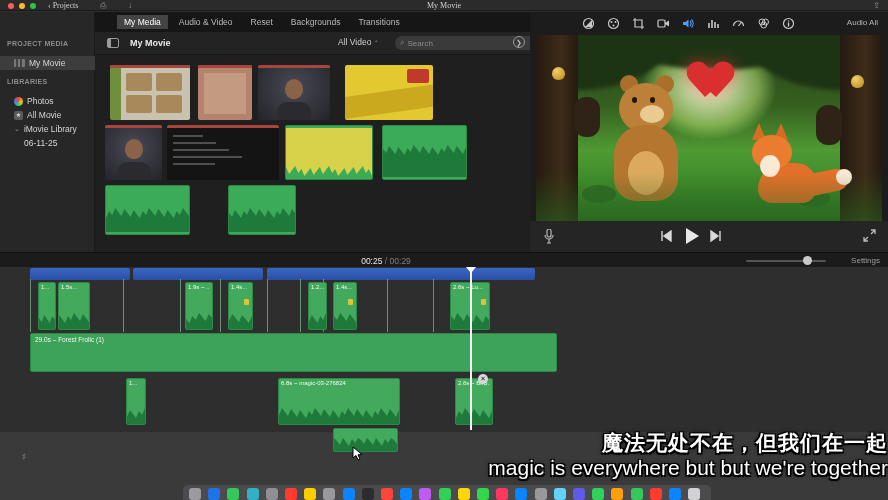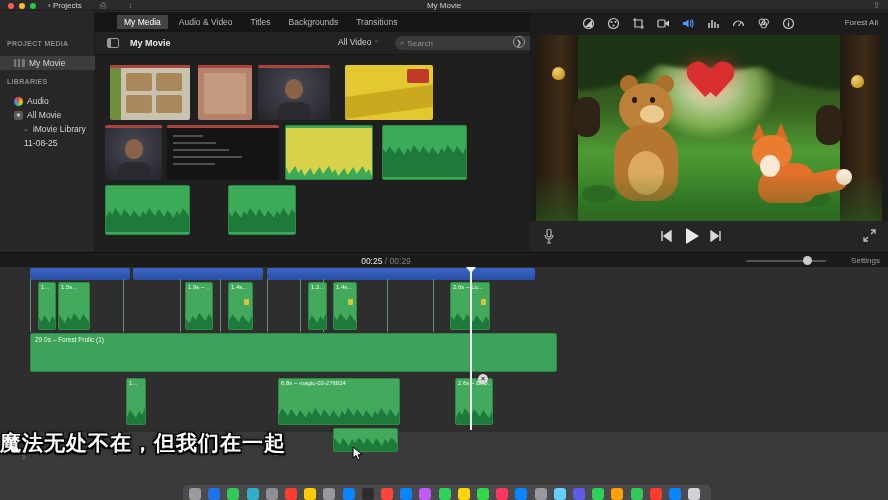--- a/index.html
+++ b/index.html
@@ -2,21 +2,21 @@
 <html><head>
 <meta charset="utf-8">
 <style>
   * { margin:0; padding:0; box-sizing:border-box; }
   html,body { width:888px; height:500px; overflow:hidden; background:#000; }
   body { font-family:"Liberation Sans", sans-serif; }
   .app { position:relative; width:888px; height:500px; background:#2e2e2e; overflow:hidden; }
   .abs { position:absolute; }
 
   
-  .titlebar { position:absolute; top:0; left:0; width:888px; height:11px; background:#2b2b2b; border-bottom:1px solid #1a1a1a; z-index:40; }
+  .titlebar { position:absolute; top:0; left:0; width:888px; height:11px; background:#2b2b2b; border-bottom:1px solid #1a1a1a; z-index:40;font-family:Liberation Serif, serif; }
   .tl { position:absolute; top:3px; width:6px; height:6px; border-radius:50%; }
   .titlebar-text { position:absolute; top:1px; font-size:8px; color:#cfcfcf; }
   .titlebar-icon { position:absolute; top:1px; font-size:8px; color:#9a9a9a; }
 
   
   .sidebar { position:absolute; top:12px; left:0; width:95px; height:240px; background:#272727; border-right:1px solid #1a1a1a; z-index:10; }
   .side-header { position:absolute; left:7px; font-size:7px; font-weight:bold; color:#8b8b8b; letter-spacing:.3px; }
   .side-item { position:absolute; left:0; width:95px; height:14px; font-size:8.5px; color:#d6d6d6; display:flex; align-items:center; gap:4px; padding-left:14px; }
   .side-item.sel { background:#3d3d3d; }
   .mini-ic { display:inline-block; flex:none; }
@@ -57,21 +57,21 @@
   .clip svg { position:absolute; bottom:0; left:0; }
   .badge-yellow { position:absolute; right:3px; top:16px; width:5px; height:6px; background:#ddc33a; border-radius:1px; z-index:3; }
   .badge-x { position:absolute; right:4px; top:-5px; width:10px; height:10px; border-radius:50%; background:#d8d8d8; color:#333; font-size:7px; line-height:10px; text-align:center; font-weight:bold; z-index:4; }
   .musicbar { position:absolute; top:66px; left:30px; width:527px; height:39px; background:#3da25a; border:1px solid #2c8a44; border-radius:2px; }
   .musicbar .lbl { position:absolute; top:2px; left:4px; font-size:6.5px; color:#eefbee; }
   .playhead { position:absolute; top:0; width:1.5px; height:163px; background:#f2f2f2; z-index:15; }
   .playhead:before { content:""; position:absolute; top:0; left:-4px; border-left:5px solid transparent; border-right:5px solid transparent; border-top:6px solid #fff; }
   .skim-ic { position:absolute; left:22px; top:185px; font-size:8px; color:#777; }
 
   
-  .subs { position:absolute; left:0; width:888px; text-align:left; color:#fff; z-index:30; font-weight:bold;
+  .subs { position:absolute; left:0; width:888px; text-align:right; color:#fff; z-index:30; font-weight:bold;
           text-shadow:-1.5px -1.5px 0 #000, 1.5px -1.5px 0 #000, -1.5px 1.5px 0 #000, 1.5px 1.5px 0 #000, 0 0 5px #000; }
   .subs.zh { top:429px; font-size:21px; letter-spacing:1px; }
   .subs.en { top:456px; font-size:21px; font-weight:normal; }
 
   
   .dock { position:absolute; top:485px; left:183px; width:528px; height:15px; background:rgba(90,90,95,.55); border-radius:5px 5px 0 0; z-index:35; }
   .dock-ic { position:absolute; top:3px; width:12px; height:12px; border-radius:3px; }
 
   
   .scene { position:absolute; inset:0;
@@ -122,40 +122,40 @@
 
   <div class="sidebar">
     <div class="side-header" style="top:28px;">PROJECT MEDIA</div>
     <div class="side-item sel" style="top:44px;">
       <span class="mini-ic" style="width:11px;height:8px;background:linear-gradient(90deg,#777 0 2px,#444 2px 4px,#777 4px 6px,#444 6px 8px,#777 8px);border-radius:1px;"></span>
       <span>My Movie</span>
     </div>
     <div class="side-header" style="top:66px;">LIBRARIES</div>
     <div class="side-item" style="top:82px;">
       <span class="mini-ic" style="width:9px;height:9px;border-radius:50%;background:conic-gradient(#e74c3c,#f39c12,#f1c40f,#2ecc71,#3498db,#9b59b6,#e74c3c);"></span>
-      <span>Audio</span>
+      <span>Photos</span>
     </div>
     <div class="side-item" style="top:96px;">
       <span class="mini-ic" style="width:9px;height:9px;border-radius:2px;background:#5a5a5a;color:#ddd;font-size:6px;line-height:9px;text-align:center;">★</span>
       <span>All Movie</span>
     </div>
-    <div class="side-item" style="top:110px; padding-left:23px;">
+    <div class="side-item" style="top:110px; padding-left:14px;">
       <span style="color:#9a9a9a;font-size:7px;">⌄</span>
       <span>iMovie Library</span>
     </div>
     <div class="side-item" style="top:124px; padding-left:24px;">
-      <span>11-08-25</span>
+      <span>06-11-25</span>
     </div>
   </div>
 
   <div class="browser">
     <div class="tabsrow" id="tabsrow">
         <div class="tab active">My Media</div>
         <div class="tab">Audio &amp; Video</div>
-        <div class="tab">Titles</div>
+        <div class="tab">Reset</div>
         <div class="tab">Backgrounds</div>
         <div class="tab">Transitions</div>
       </div>
     <div class="bheader">
       <span class="mini-ic" style="position:absolute;left:12px;top:6px;width:12px;height:10px;border:1px solid #9a9a9a;border-radius:2px;background:linear-gradient(90deg,#9a9a9a 0 3px,transparent 3px);"></span>
       <span class="bh-title">My Movie</span>
       <span class="allclips"><span>All Video</span> <span style="font-size:6px;color:#9a9a9a;">⌃<br></span></span>
       <span class="searchbox">
         <span style="color:#9a9a9a;">⌕</span>
         <span>Search</span>
@@ -270,21 +270,21 @@
             <circle cx="6.7" cy="8" r="3" fill="none" stroke="#c8c8c8"></circle>
           </svg>
         </div>
         <div class="ptool">
           <svg width="13" height="13" viewBox="0 0 13 13">
             <circle cx="6.5" cy="6.5" r="5" fill="none" stroke="#c8c8c8" stroke-width="1.2"></circle>
             <path d="M6.5 5.5 V9.5 M6.5 3.5 V4.5" stroke="#c8c8c8" stroke-width="1.4"></path>
           </svg>
         </div>
       </div>
-    <div class="resetall">Forest All</div>
+    <div class="resetall">Audio All</div>
 
     <div class="pimage">
       <div class="scene">
         <div class="canopy" style="left:-50px; top:-35px;"></div>
         <div class="canopy" style="right:-50px; top:-35px;"></div>
         <div class="canopy" style="left:60px; top:-55px; width:240px;"></div>
         <div class="trunk" style="left:0;"></div>
         <div class="trunk" style="right:0;"></div>
         <div class="treeface" style="left:38px; top:62px;"></div>
         <div class="treeface" style="right:40px; top:70px;"></div>
@@ -426,20 +426,21 @@
       </div>
       <div class="clip" style="left: 333px; top: 161px; width: 65px; height: 24px;">
         <svg width="63" height="14" viewBox="0 0 63 14" preserveAspectRatio="none">
           <path d="M0,14 L0.0,1.0 L3.0,4.0 L6.0,8.0 L9.0,1.0 L12.0,5.0 L15.0,9.0 L18.0,2.0 L21.0,6.0 L24.0,1.0 L27.0,3.0 L30.0,7.0 L33.0,1.0 L36.0,4.0 L39.0,8.0 L42.0,1.0 L45.0,5.0 L48.0,9.0 L51.0,2.0 L54.0,6.0 L57.0,1.0 L60.0,3.0 L63.0,7.0 L63,14 Z" fill="#1e7a3a"></path>
         </svg>
       </div>
       <div class="playhead" style="left: 470px;"></div>
     </div>
 
   <div class="subs zh">魔法无处不在，但我们在一起</div>
+  <div class="subs en">magic is everywhere but but we're together</div>
 
   <div class="dock" id="dock">
       <div class="dock-ic" style="left: 6px; background: rgb(154, 154, 160);"></div>
       <div class="dock-ic" style="left: 25.2px; background: rgb(30, 115, 232);"></div>
       <div class="dock-ic" style="left: 44.4px; background: rgb(52, 199, 89);"></div>
       <div class="dock-ic" style="left: 63.6px; background: rgb(48, 176, 199);"></div>
       <div class="dock-ic" style="left: 82.8px; background: rgb(142, 142, 147);"></div>
       <div class="dock-ic" style="left: 102px; background: rgb(255, 59, 48);"></div>
       <div class="dock-ic" style="left: 121.2px; background: rgb(255, 204, 0);"></div>
       <div class="dock-ic" style="left: 140.4px; background: rgb(152, 152, 157);"></div>

